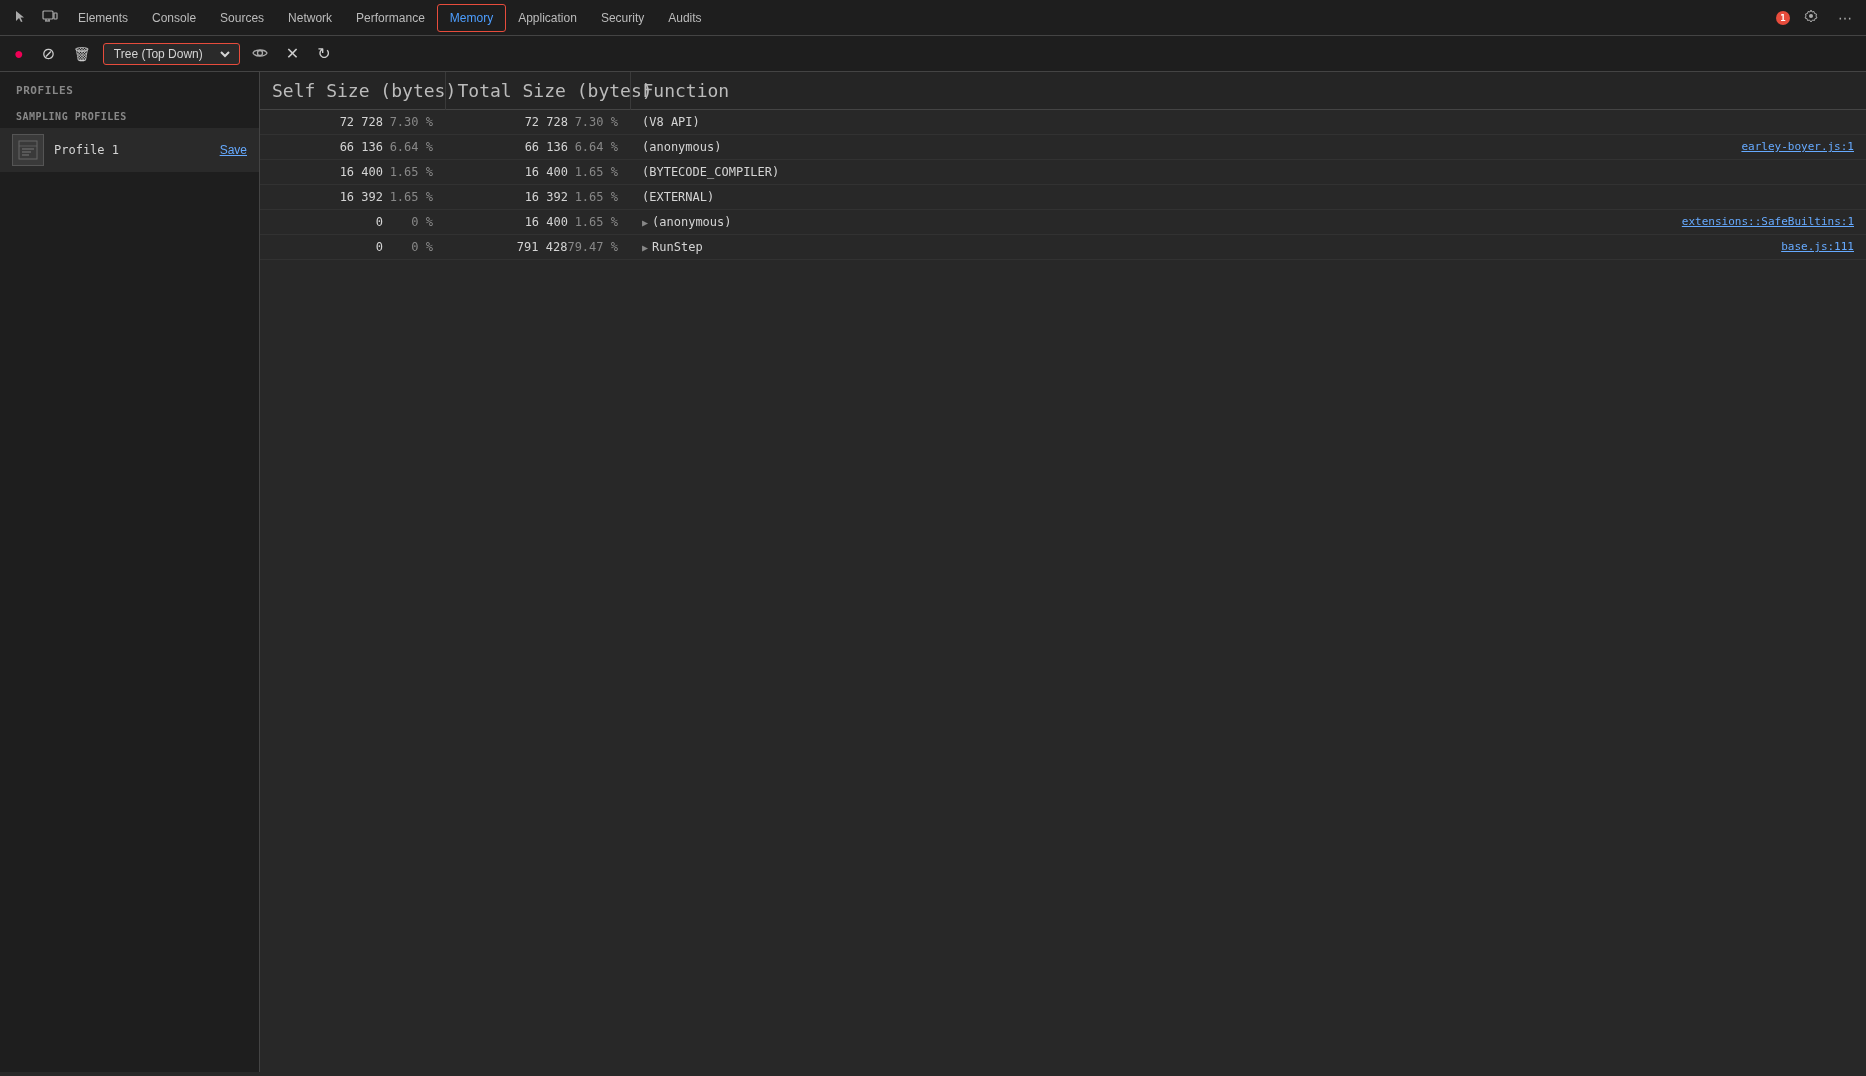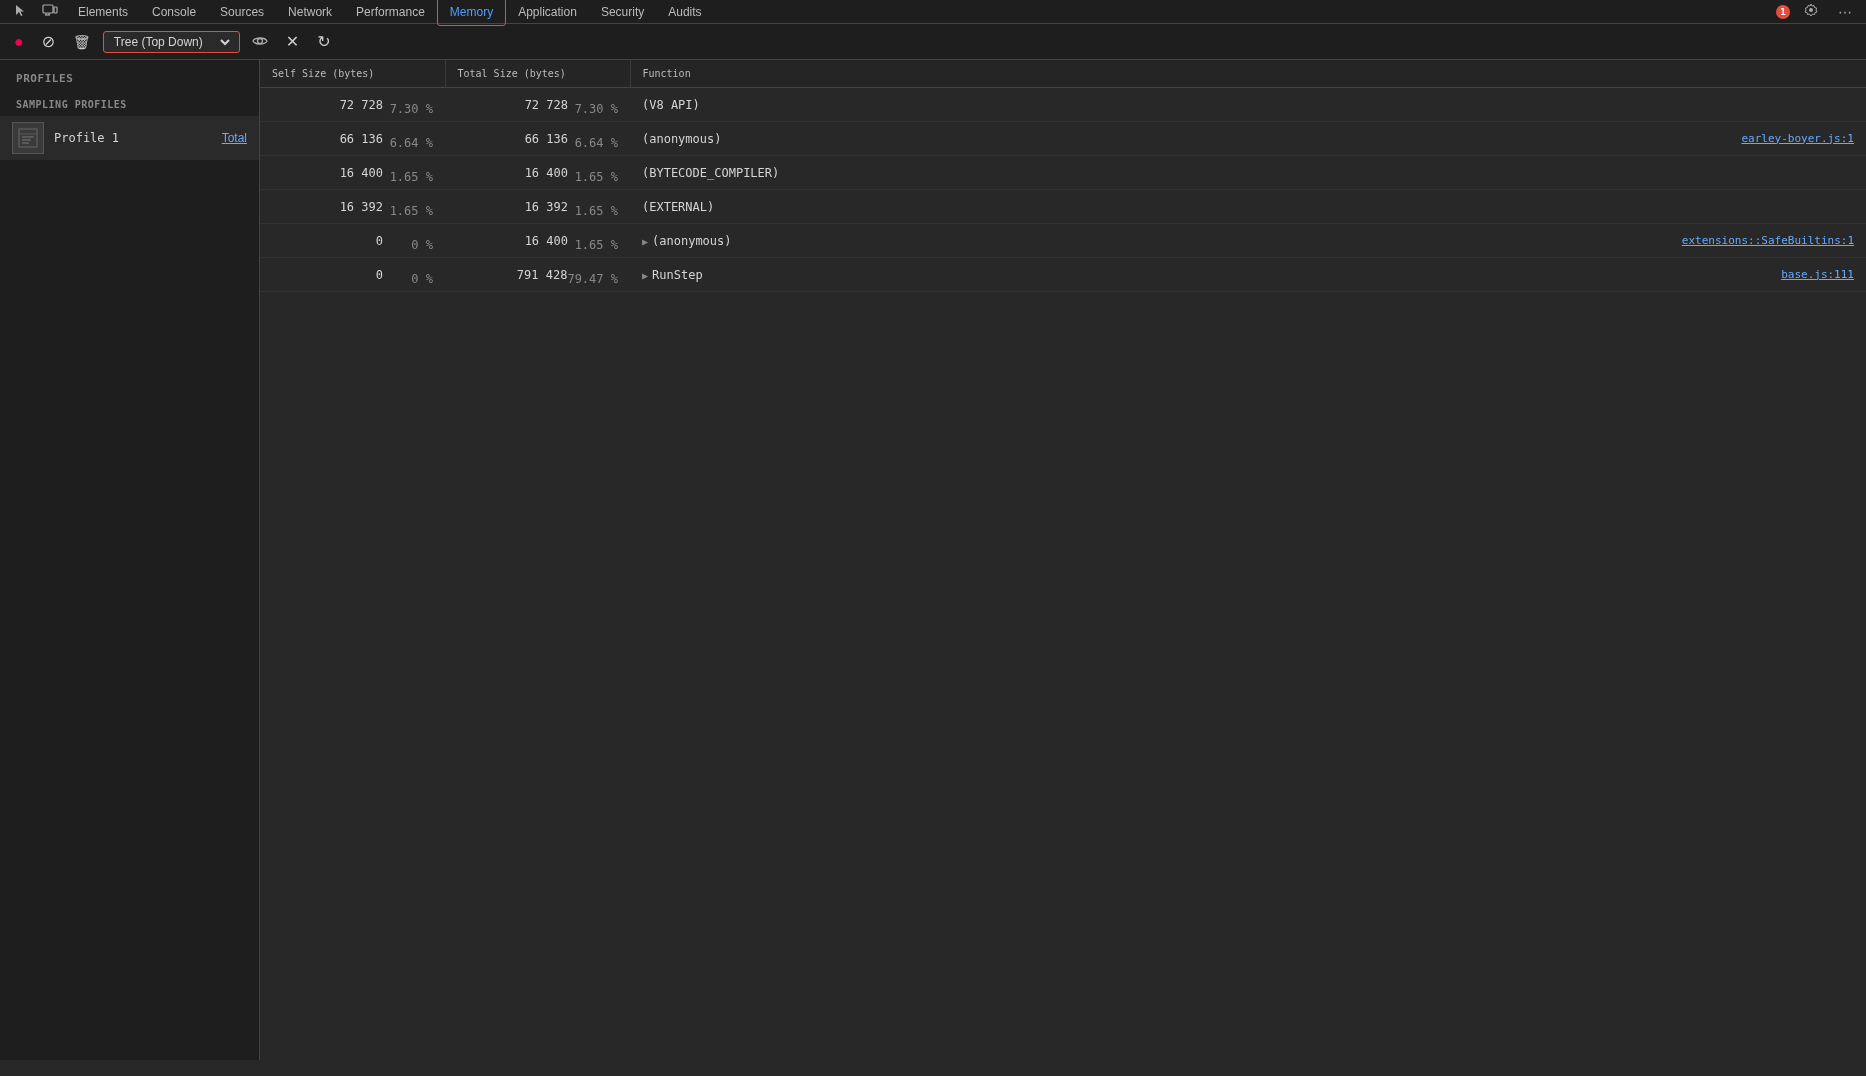--- a/index.html
+++ b/index.html
@@ -11,21 +11,21 @@
       height: 1076px;
       overflow: hidden;
     }
 
     
     .top-nav {
       display: flex;
       align-items: center;
       background: #1e1e1e;
       border-bottom: 1px solid #444;
-      height: 24px;
+      height: 36px;
       padding: 0 8px;
       gap: 2px;
     }
     .nav-icon-btn {
       background: none;
       border: none;
       color: #aaa;
       cursor: pointer;
       padding: 4px 6px;
       font-size: 14px;
@@ -175,21 +175,21 @@
     }
     .data-table thead tr {
       background: #252525;
       border-bottom: 1px solid #444;
     }
     .data-table th {
       text-align: left;
       padding: 8px 12px;
       font-weight: 500;
       color: #bbb;
-      font-size: 10px;
+      font-size: 18px;
       border-right: 1px solid #3a3a3a;
       user-select: none;
       cursor: pointer;
       white-space: nowrap;
     }
     .data-table th:last-child { border-right: none; }
     .col-self { width: 185px; }
     .col-total { width: 185px; }
     .col-function { width: auto; }
 
@@ -201,21 +201,21 @@
       font-size: 12px;
       white-space: nowrap;
       vertical-align: middle;
     }
     .cell-numbers {
       display: flex;
       align-items: center;
       justify-content: flex-end;
     }
     .num-value { color: #d4d4d4; text-align: right; min-width: 60px; }
-    .num-pct { color: #888; text-align: right; min-width: 50px; margin-top: 9px; }
+    .num-pct { color: #888; text-align: right; min-width: 50px; }
     .fn-name { color: #d4d4d4; }
     .fn-link {
       float: right;
       color: #6af;
       text-decoration: underline;
       cursor: pointer;
       font-size: 11px;
     }
     .expand-arrow { color: #888; margin-right: 4px; font-size: 10px; }
   </style>
@@ -289,21 +289,21 @@
       <div class="profile-icon">
         <svg width="22" height="22" viewBox="0 0 22 22" fill="none">
           <rect x="2" y="2" width="18" height="18" fill="#3a3a3a" stroke="#666" stroke-width="1"></rect>
           <line x1="2" y1="7" x2="20" y2="7" stroke="#666" stroke-width="0.8"></line>
           <line x1="5" y1="10" x2="17" y2="10" stroke="#888" stroke-width="0.8"></line>
           <line x1="5" y1="13" x2="14" y2="13" stroke="#888" stroke-width="0.8"></line>
           <line x1="5" y1="16" x2="12" y2="16" stroke="#888" stroke-width="0.8"></line>
         </svg>
       </div>
       <span class="profile-name">Profile 1</span>
-      <button class="profile-save-link">Total</button>
+      <button class="profile-save-link">Save</button>
     </div>
       </div>
   </div>
 
   <div class="content">
     <table class="data-table">
       <thead>
         <tr>
           <th class="col-self">Self Size (bytes)</th>
           <th class="col-total">Total Size (bytes)</th>

